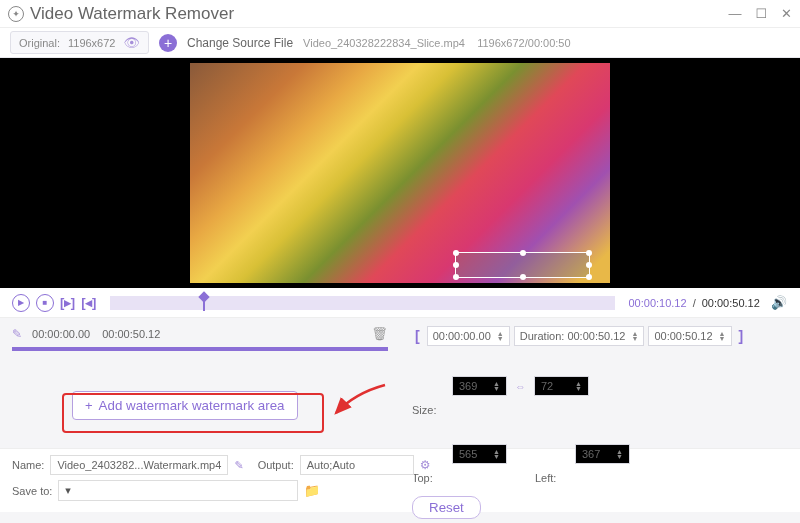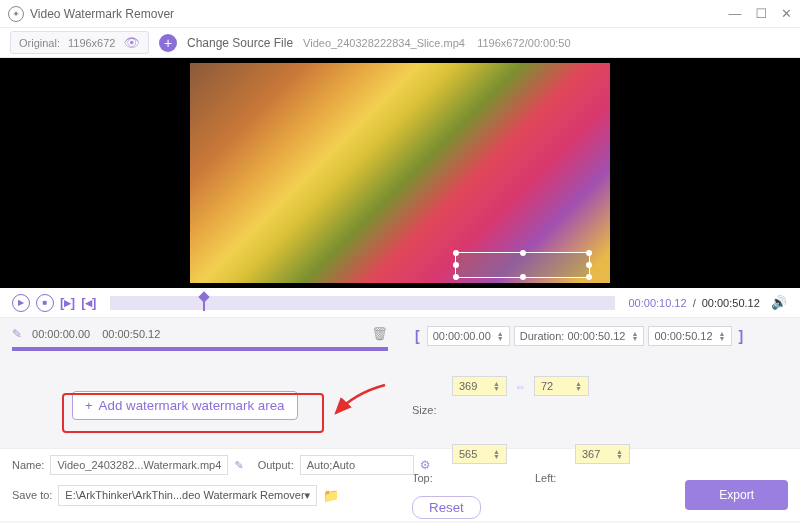--- a/index.html
+++ b/index.html
@@ -1,20 +1,20 @@
 <!DOCTYPE html>
 <html><head>
 <meta charset="utf-8">
 <style>
 * { margin: 0; padding: 0; box-sizing: border-box; font-family: Arial, sans-serif; }
 body { width: 800px; height: 523px; background: #f5f5f7; overflow: hidden; font-size: 11px; color: #555; }
 
 .titlebar { height: 28px; background: #fff; display: flex; align-items: center; padding: 0 8px; border-bottom: 1px solid #eee; }
 .titlebar .logo { width: 16px; height: 16px; border-radius: 50%; border: 1.5px solid #888; margin-right: 6px; display: flex; align-items: center; justify-content: center; font-size: 9px; color: #888; }
-.titlebar .title { color: #666; font-size: 12px; }
+.titlebar .title { color: #666; font-size: 17px; }
 .titlebar .winbtns { margin-left: auto; display: flex; gap: 14px; color: #888; font-size: 13px; }
 .titlebar .winbtns span { cursor: pointer; }
 
 .toolbar { height: 30px; background: #fff; display: flex; align-items: center; padding: 0 10px; border-bottom: 1px solid #e8e8ed; gap: 10px; }
 .toolbar .original { background: #f8f8fb; border: 1px solid #e0e0e8; border-radius: 3px; padding: 3px 8px; color: #888; display: flex; align-items: center; gap: 8px; }
 .toolbar .eye { color: #a68fd9; font-size: 13px; }
 .toolbar .plusbtn { width: 18px; height: 18px; border-radius: 50%; background: #8b6fd6; color: #fff; display: flex; align-items: center; justify-content: center; font-size: 14px; }
 .toolbar .change { color: #666; font-size: 12px; }
 .toolbar .fileinfo { color: #999; font-size: 11px; }
 .toolbar .output { margin-left: auto; background: #f8f8fb; border: 1px solid #e0e0e8; border-radius: 3px; padding: 3px 8px; color: #888; }
@@ -49,21 +49,21 @@
 .redbox { position: absolute; left: 62px; top: 75px; width: 262px; height: 40px; border: 2.5px solid #e03030; border-radius: 4px; pointer-events: none; }
 .arrow { position: absolute; left: 330px; top: 65px; pointer-events: none; }
 
 .rightpanel { width: 400px; padding: 8px 12px; font-size: 11px; color: #666; }
 .timerow { display: flex; align-items: center; gap: 4px; margin-bottom: 10px; }
 .tbrkt { color: #8b6fd6; font-size: 14px; font-weight: bold; padding: 0 3px; }
 .tbox { border: 1px solid #d8d8e0; padding: 3px 5px; background: #fff; display: flex; align-items: center; gap: 3px; }
 .spinner { display: flex; flex-direction: column; line-height: 5px; font-size: 7px; color: #888; margin-left: 3px; }
 .proprow { display: flex; align-items: center; gap: 8px; margin-bottom: 8px; }
 .proprow label { width: 32px; margin-top: 48px; }
-.numbox { border: 1px solid #d8d8e0; padding: 3px 6px; background: #fef9c3; width: 55px; display: flex; align-items: center; justify-content: space-between; }
+.numbox { border: 1px solid #d8d8e0; padding: 3px 6px; background: #000000; width: 55px; display: flex; align-items: center; justify-content: space-between; }
 .link { color: #a68fd9; font-size: 11px; }
 .resetbtn { border: 1px solid #c8b8e8; border-radius: 10px; padding: 3px 16px; color: #8b6fd6; background: #fff; margin-top: 4px; cursor: pointer; }
 
 .bottom { padding: 6px 12px; background: #fff; border-top: 1px solid #eee; }
 .brow { display: flex; align-items: center; gap: 6px; margin-bottom: 5px; }
 .brow label { color: #666; }
 .txtfield { border: 1px solid #ddd; padding: 3px 6px; background: #fff; color: #666; }
 .gearico { color: #a68fd9; font-size: 12px; }
 .pencilico { color: #a68fd9; font-size: 11px; }
 .exportbtn { margin-left: auto; background: #9b7fe0; color: #fff; padding: 8px 34px; border-radius: 4px; border: none; cursor: pointer; font-size: 12px; }
@@ -226,19 +226,17 @@
     <label>Name:</label>
     <span class="txtfield" style="width:178px">Video_2403282...Watermark.mp4</span>
     <span class="pencilico">✎</span>
     <label style="margin-left:8px">Output:</label>
     <span class="txtfield" style="width:114px">Auto;Auto</span>
     <span class="gearico">⚙</span>
   </div>
   <div class="brow">
     <label>Save to:</label>
     <div class="selectbox">
-      <span>E:\ArkThinker\ArkThin...deo Watermark Remover</span>
       <span>▾</span>
     </div>
     <span class="foldericon">📁</span>
-    <button class="exportbtn">Export</button>
   </div>
 </div>
 
 </body></html>

